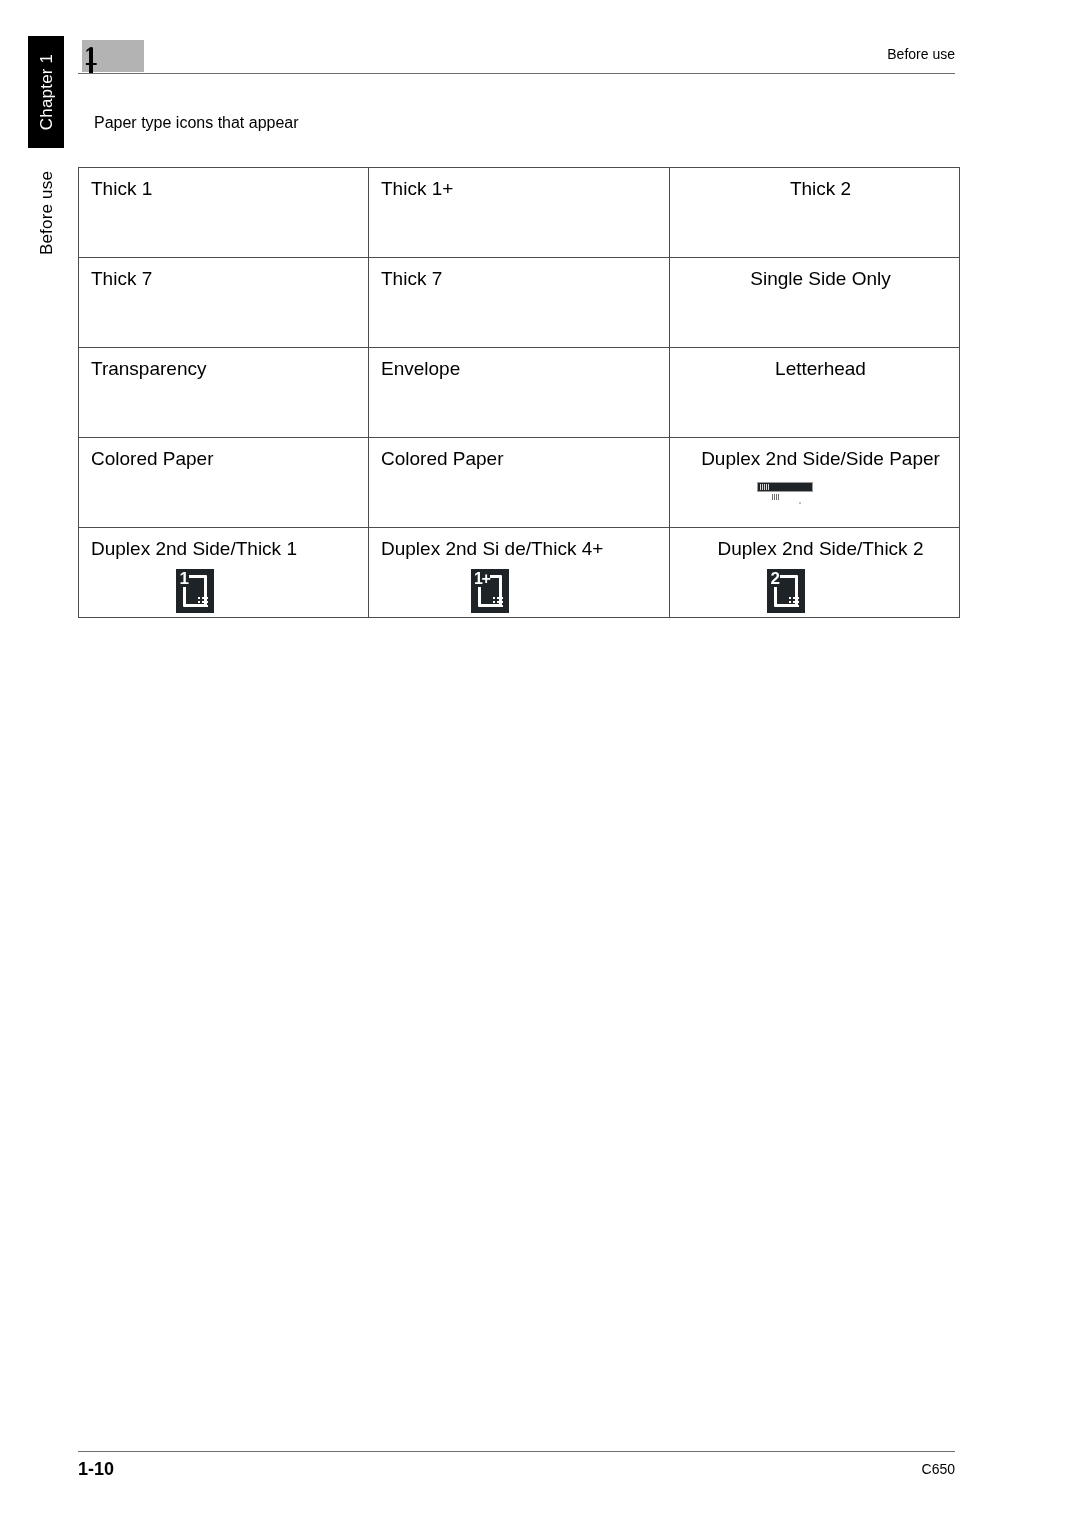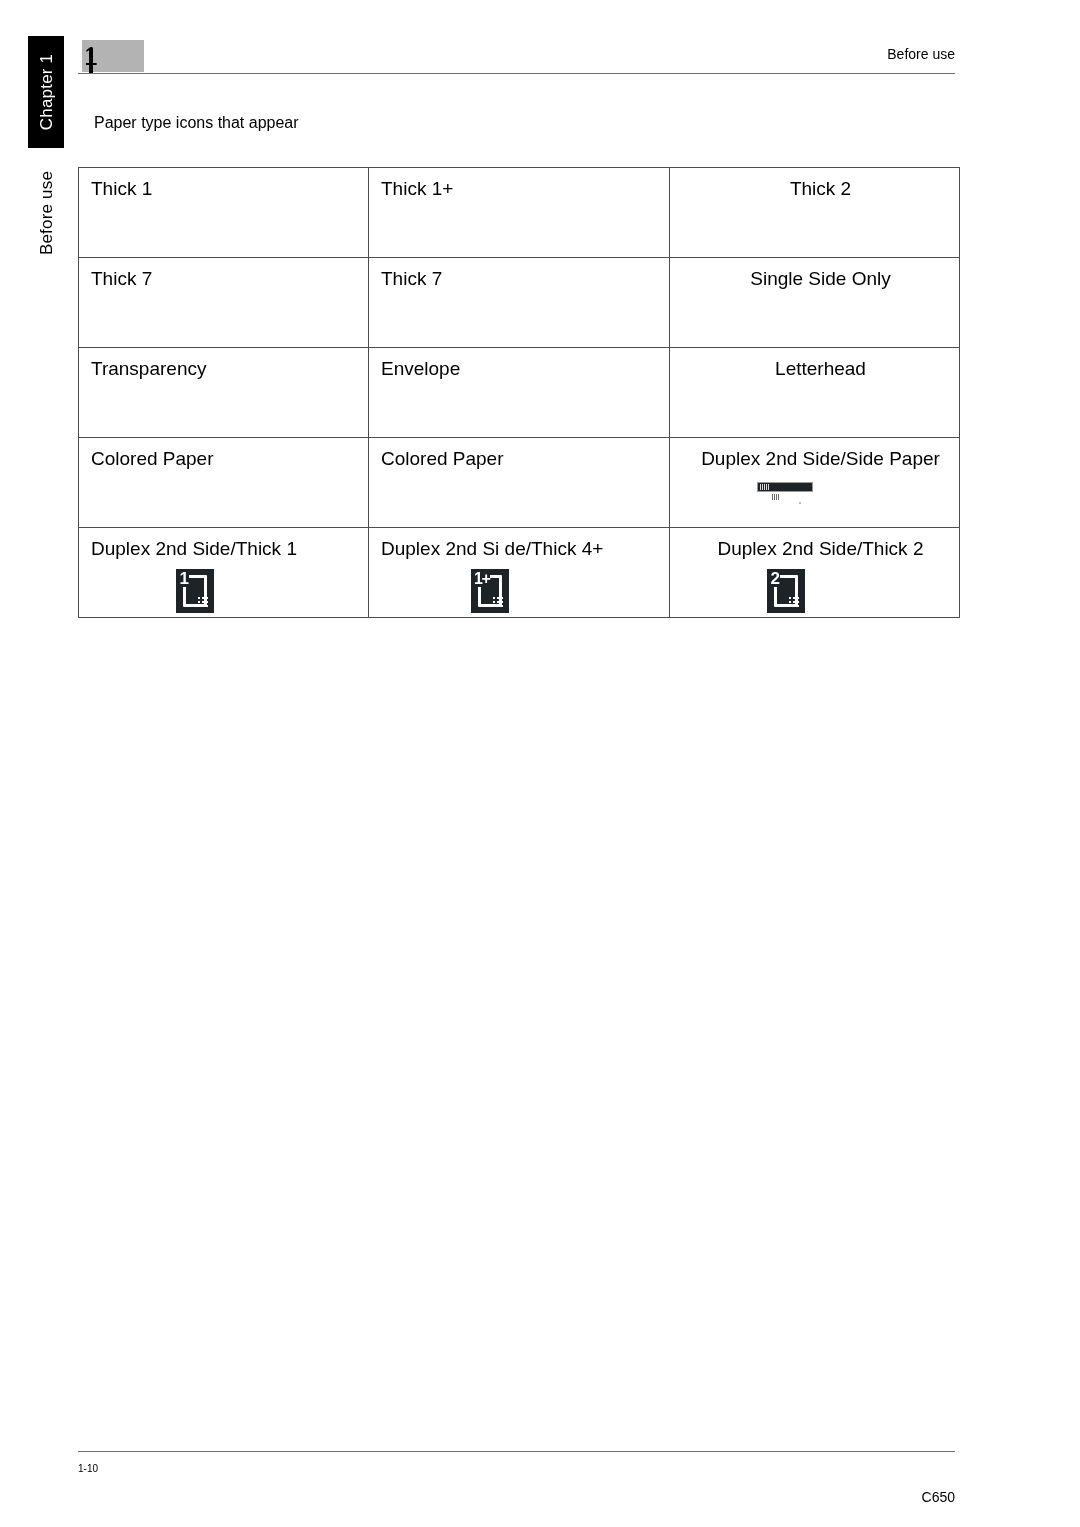--- a/index.html
+++ b/index.html
@@ -261,35 +261,34 @@
     left: 78px;
     top: 1451px;
     width: 877px;
     height: 1px;
     background: #6e6e6e;
   }
   .footer-left {
     position: absolute;
     left: 78px;
     top: 1460px;
-    font-size: 10px;
+    font-size: 18px;
     line-height: 18px;
-    font-weight: normal;
+    font-weight: bold;
     color: #000000;
   }
   .footer-right {
     position: absolute;
     left: 78px;
     top: 1460px;
     width: 877px;
     text-align: right;
     font-size: 14px;
     line-height: 18px;
     color: #000000;
-    margin-top: 28px;
   }
 </style>
 </head>
 <body>
 
 <div class="page">
 
   <div class="side-strip">
     <div class="chapter-tab">
       <span class="vtext">Chapter 1</span>

